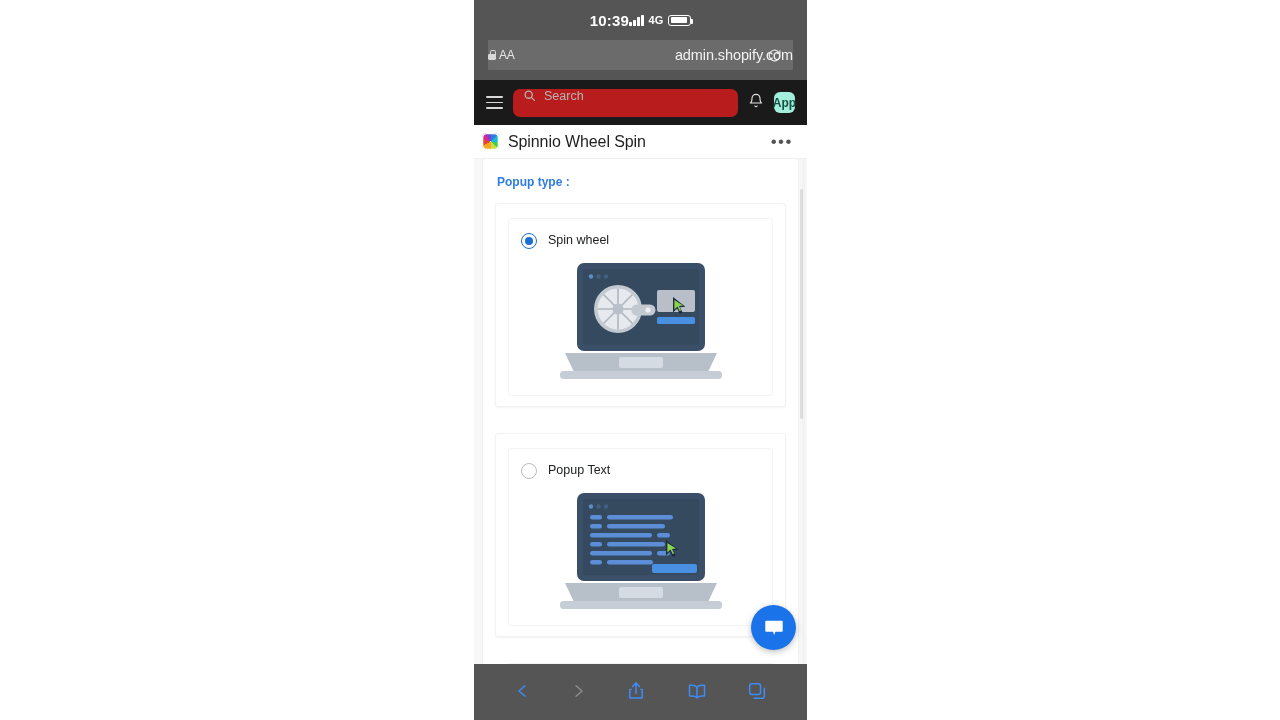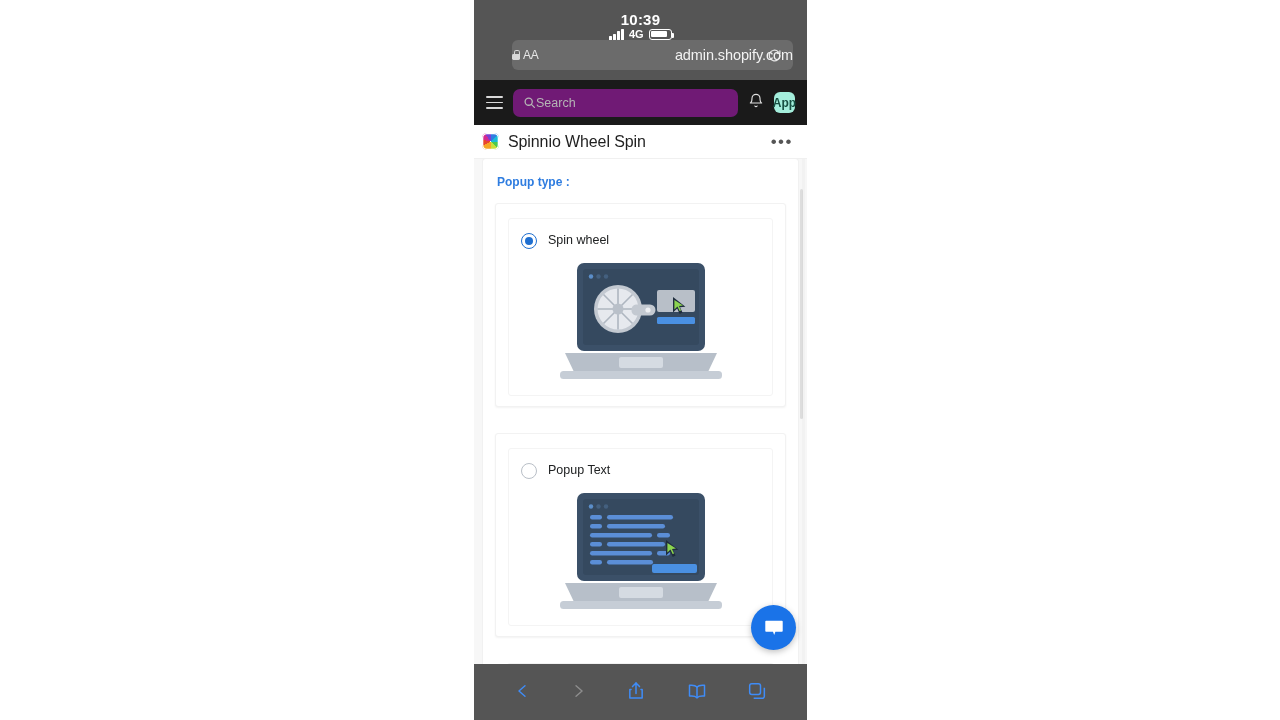--- a/index.html
+++ b/index.html
@@ -13,23 +13,22 @@
 
   
   .phone {
     position: absolute; left: 474px; top: 0; width: 333px; height: 720px;
     background: #ffffff; overflow: hidden;
   }
 
   
   .statusbar {
     position: relative; height: 40px; background: #555555; color: #ffffff;
-    display: flex; align-items: center; justify-content: flex-end;
+    display: flex; align-items: center; justify-content: center;
     padding: 0 22px;
-    flex-direction: column;
   }
   .status-time { font-size: 15px; font-weight: 600; letter-spacing: .2px; }
   .status-right { display: flex; align-items: center; gap: 5px; }
   .bars { display: flex; align-items: flex-end; gap: 1.5px; height: 11px; }
   .bars i { display: block; width: 2.5px; background: #ffffff; border-radius: .5px; }
   .bars i:nth-child(1) { height: 4px; }
   .bars i:nth-child(2) { height: 6px; }
   .bars i:nth-child(3) { height: 8.5px; }
   .bars i:nth-child(4) { height: 11px; }
   .net { font-size: 11px; font-weight: 600; }
@@ -39,22 +38,22 @@
   }
   .battery::after {
     content: ""; position: absolute; right: -3.2px; top: 3px;
     width: 2px; height: 5px; background: #ffffff; border-radius: 0 1px 1px 0;
   }
   .battery span { display: block; height: 100%; width: 90%; background: #ffffff; border-radius: 1px; }
 
   
   .urlbar-wrap { background: #555555; padding: 0 14px 10px; }
   .urlbar {
-    height: 30px; background: #6b6b6b; border-radius: 6px;
-    display: flex; align-items: center; padding: 0 11px; position: relative; margin-left: 24px;
+    height: 30px; background: #6b6b6b; border-radius: 1px;
+    display: flex; align-items: center; padding: 0 11px; position: relative;
   }
   .aa { color: #e6e6e6; font-size: 12px; letter-spacing: -.3px; }
   .url-center {
     position: absolute; left: 0; right: 0; display: flex;
     align-items: center; justify-content: space-between; gap: 5px; pointer-events: none;
   }
   .lock { width: 8px; height: 10px; position: relative; flex: none; }
   .lock::before {
     content: ""; position: absolute; left: 0; bottom: 0; width: 8px; height: 6px;
     background: #d8d8d8; border-radius: 1.4px;
@@ -68,22 +67,22 @@
   .reload svg { display: block; }
 
   
   .topnav {
     height: 45px; background: #1a1a1a; display: flex; align-items: center;
     gap: 10px; padding: 0 12px;
   }
   .hamburger { width: 17px; display: flex; flex-direction: column; gap: 4px; flex: none; cursor: pointer; }
   .hamburger i { display: block; height: 1.8px; background: #d9d9d9; border-radius: 1px; }
   .searchbox {
-    flex: 1; height: 28px; background: #701a75; border-radius: 7px;
-    display: flex; align-items: center; padding: 0 10px;
+    flex: 1; height: 28px; background: #b91c1c; border-radius: 7px;
+    display: flex; align-items: flex-start; gap: 8px; padding: 0 10px;
   }
   .search-ico { flex: none; color: #b5b5b5; display: block; }
   .search-ph { color: #b5b5b5; font-size: 12.5px; }
   .bell { flex: none; color: #e0e0e0; }
   .appbadge {
     flex: none; width: 21px; height: 21px; border-radius: 6px; background: #a4eedc;
     color: #184f42; font-size: 12px; font-weight: 600;
     display: flex; align-items: center; justify-content: center;
   }
 

